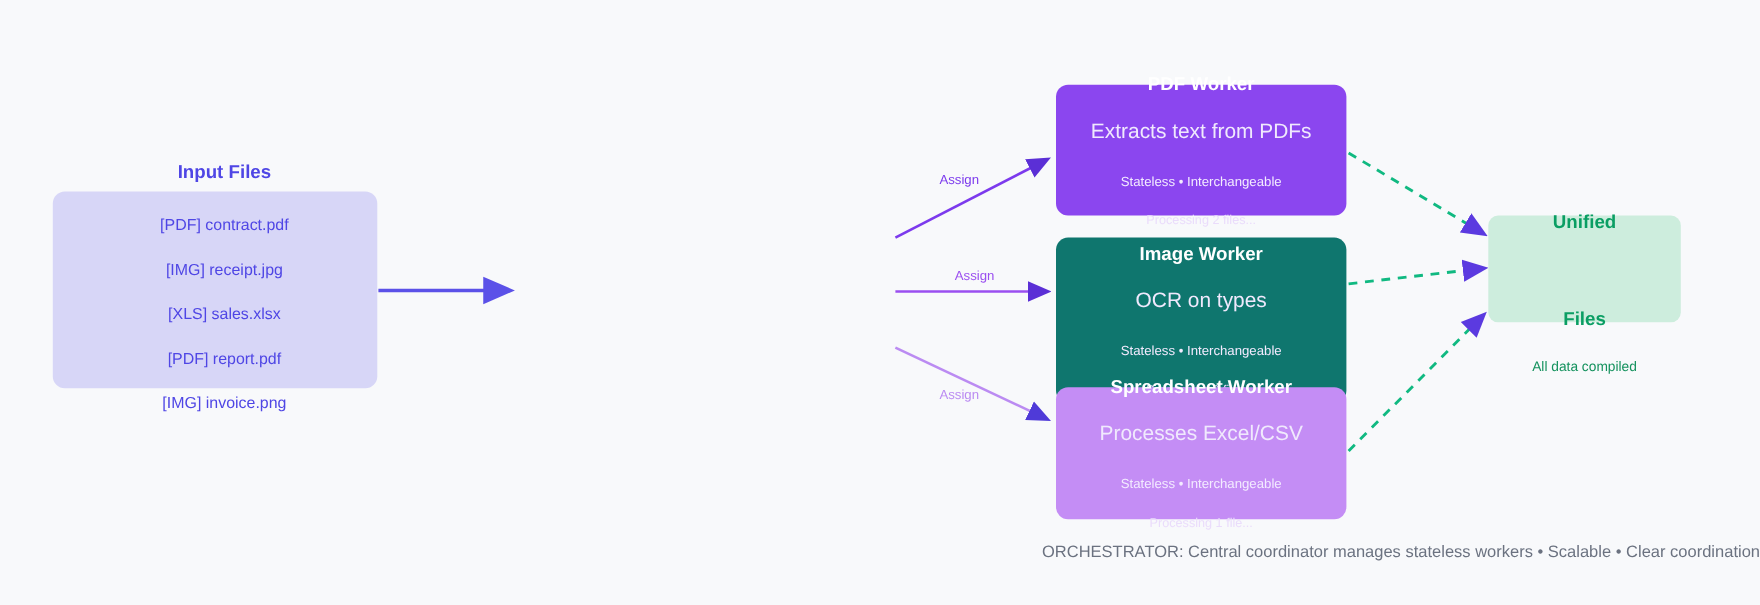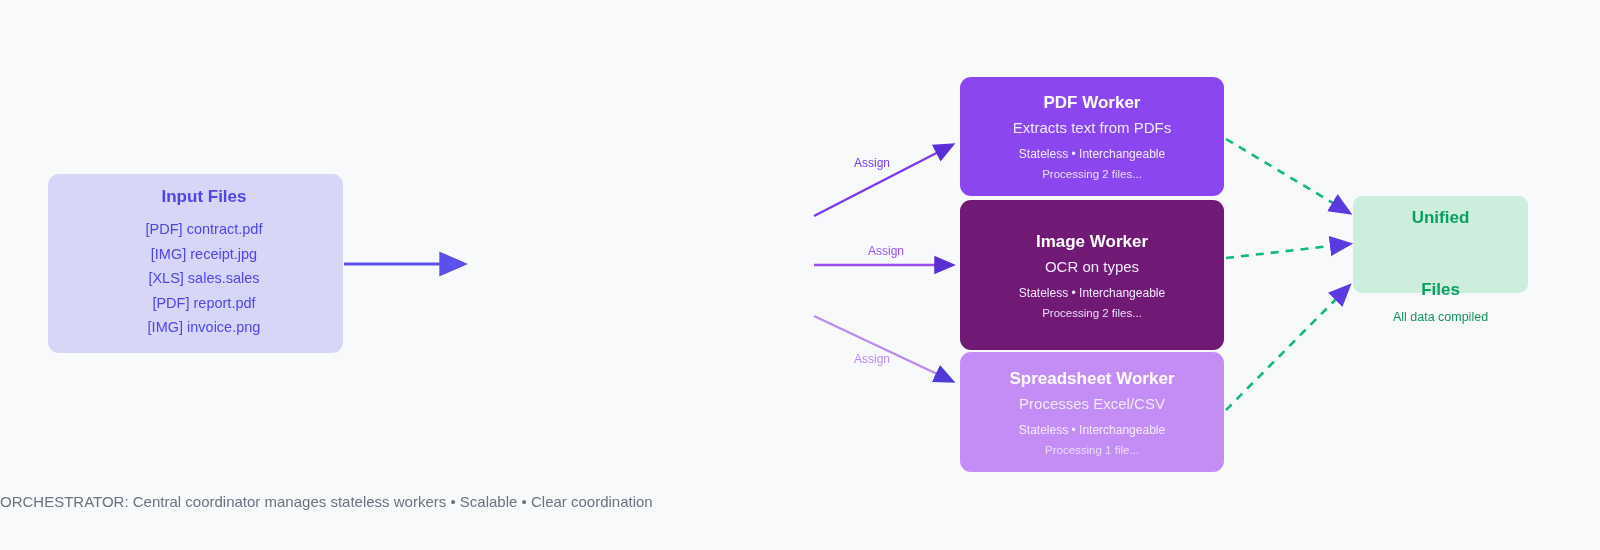--- a/index.html
+++ b/index.html
@@ -39,33 +39,34 @@
     font-weight: bold;
     color: #1c1e21;
     letter-spacing: 0.1px;
   }
 
   .footer {
     position: absolute;
     left: 0;
     top: 493px;
     width: 1600px;
-    text-align: left;
+    text-align: right;
     font-size: 15px;
     color: #6b7280;
   }
 
   .node {
     position: absolute;
     box-sizing: border-box;
     display: flex;
     flex-direction: column;
     align-items: center;
     justify-content: center;
     text-align: right;
+    gap: 16px;
   }
 
   
   #node-input {
     left: 48px;
     top: 174px;
     width: 295px;
     height: 179px;
     background: #d7d6f7;
     border-radius: 11px;
@@ -115,36 +116,36 @@
     left: 960px;
     width: 264px;
   }
   .worker .n-title {
     font-size: 17px;
     font-weight: bold;
     color: #ffffff;
     margin-bottom: 6px;
   }
   .worker .n-sub {
-    font-size: 15px;
+    font-size: 19px;
     color: #f0e9fd;
     margin-bottom: 11px;
   }
   .worker .n-meta {
     font-size: 12px;
     color: #f3ebff;
     margin-bottom: 7px;
   }
   .worker .n-status {
     font-size: 11.5px;
     color: #eadcfb;
   }
 
   #node-w-pdf   { top: 77px;  height: 119px; background: #8b46ef; }
-  #node-w-img   { top: 200px; height: 150px; background: #701a75; }
+  #node-w-img   { top: 216px; height: 150px; background: #0f766e; }
   #node-w-sheet { top: 352px; height: 120px; background: #c48df5; }
 
   
   #node-output {
     left: 1353px;
     top: 196px;
     width: 175px;
     height: 97px;
     background: #cdeddd;
     border-radius: 9px;
@@ -210,21 +211,21 @@
   </svg>
 
   <div class="edge-label" style="left:872px; top:163px; color:#7c3aed;">Assign</div>
   <div class="edge-label" style="left:886px; top:251px; color:#9b4ff0;">Assign</div>
   <div class="edge-label" style="left:872px; top:359px; color:#bb8bf2;">Assign</div>
 
   <div class="node" id="node-input">
     <div class="n-title">Input Files</div>
     <div class="file-line">[PDF] contract.pdf</div>
     <div class="file-line">[IMG] receipt.jpg</div>
-    <div class="file-line">[XLS] sales.sales</div>
+    <div class="file-line">[XLS] sales.xlsx</div>
     <div class="file-line">[PDF] report.pdf</div>
     <div class="file-line">[IMG] invoice.png</div>
   </div>
 
 
   <div class="node worker" id="node-w-pdf">
     <div class="n-title">PDF Worker</div>
     <div class="n-sub">Extracts text from PDFs</div>
     <div class="n-meta">Stateless • Interchangeable</div>
     <div class="n-status">Processing 2 files...</div>

